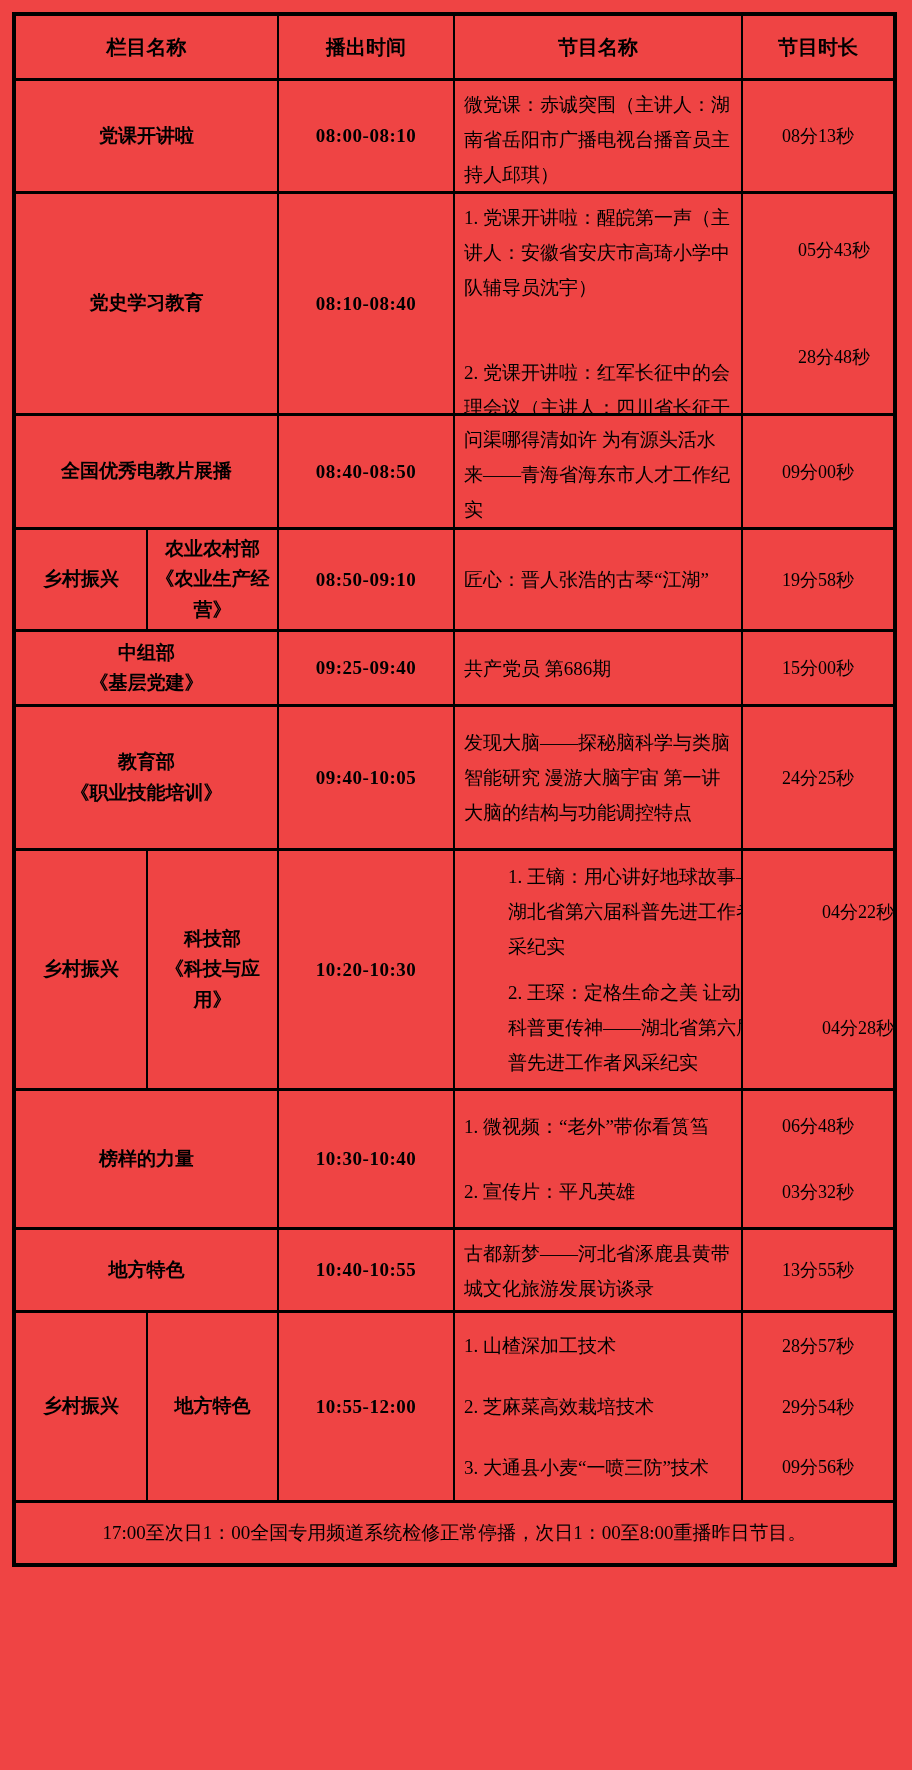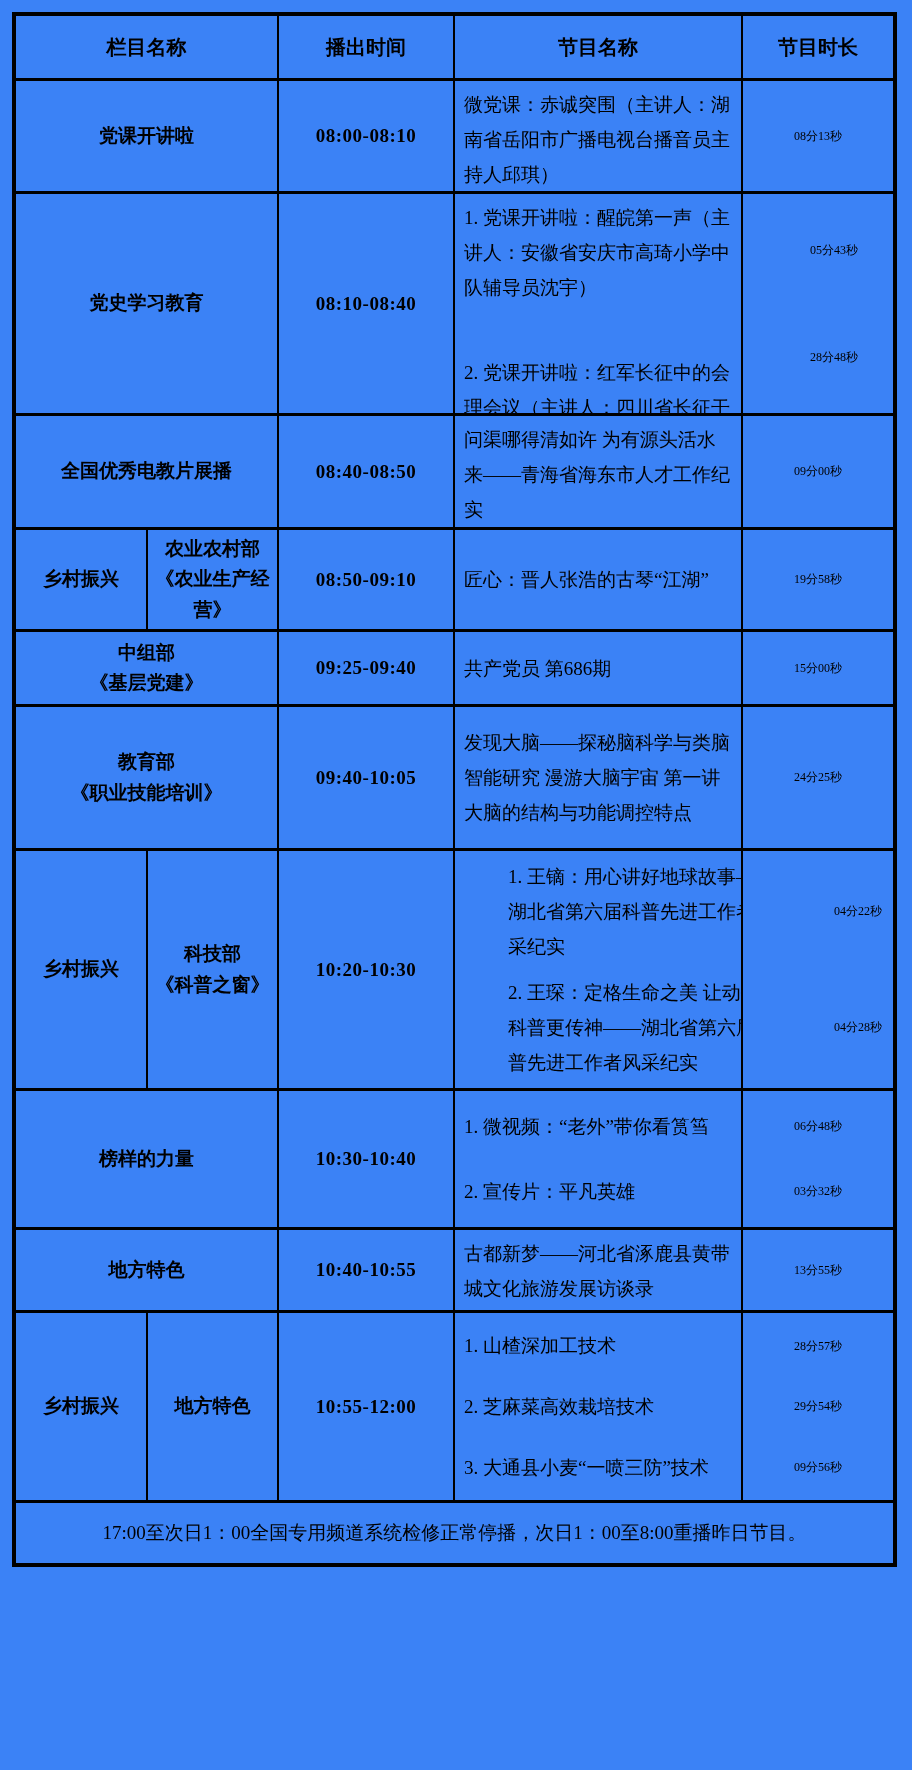--- a/index.html
+++ b/index.html
@@ -7,21 +7,21 @@
     padding: 0;
     background: #ffffff;
     color: #000000;
     font-family: "Liberation Serif", "DejaVu Serif", serif;
   }
   .sheet {
     width: 912px;
     min-height: 1770px;
     box-sizing: border-box;
     padding: 12px 12px 0 12px;
-    background: #3b82f6;
+    background: #ef4444;
   }
   table.schedule {
     border-collapse: collapse;
     table-layout: fixed;
     width: 881px;
     border: 4px solid #000;
   }
   th, td {
     border: 2px solid #000;
     border-top-width: 3px;
@@ -67,21 +67,21 @@
   .prog span {
     font-size: 19px;
     line-height: 1.85;
     text-align: left;
   }
   .dur {
     flex: 1 1 0;
     display: flex;
     align-items: center;
     justify-content: center;
-    font-size: 12px;
+    font-size: 18px;
   }
   td.footer-cell {
     height: 60px;
     text-align: center;
     font-size: 19px;
   }
 </style>
 </head>
 <body>
 
@@ -203,21 +203,21 @@
           </td>
           <td class="durations">
             <div class="stack" style="height: 136px;">
               <div class="dur">24分25秒</div>
             </div>
           </td>
         </tr>
         <tr style="height: 240px;">
           <td class="channel">乡村振兴</td>
           <td class="channel">科技部
-《科普之窗》</td>
+《科技与应用》</td>
           <td class="time">10:20-10:30</td>
           <td class="programs">
             <div class="stack" style="height: 232px; margin-left: 44px;">
               <div class="prog">
                 <span>1. 王镝：用心讲好地球故事——湖北省第六届科普先进工作者风采纪实</span>
               </div>
               <div class="prog">
                 <span>2. 王琛：定格生命之美 让动物科普更传神——湖北省第六届科普先进工作者风采纪实</span>
               </div>
             </div>

